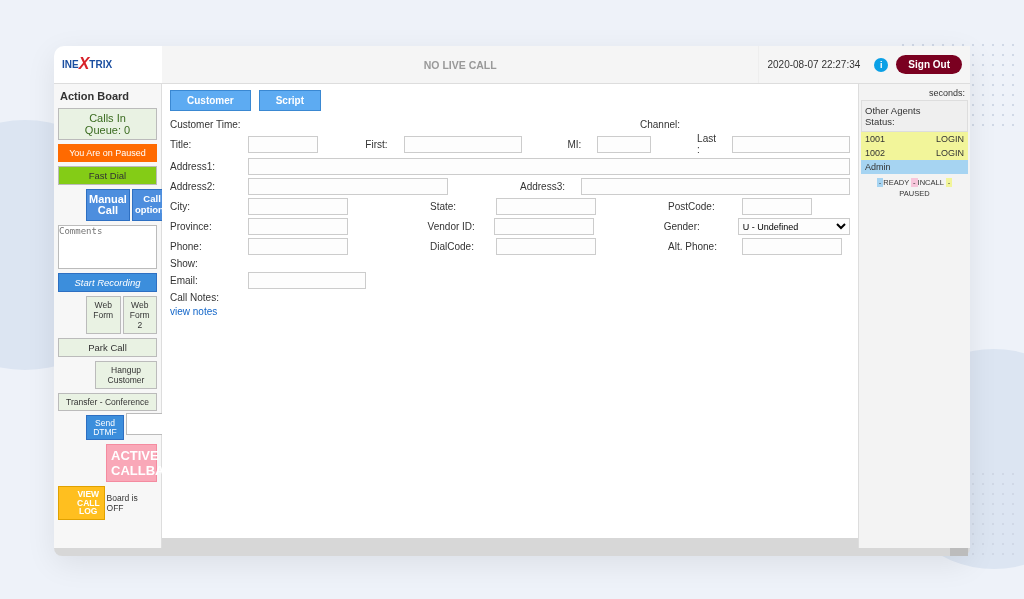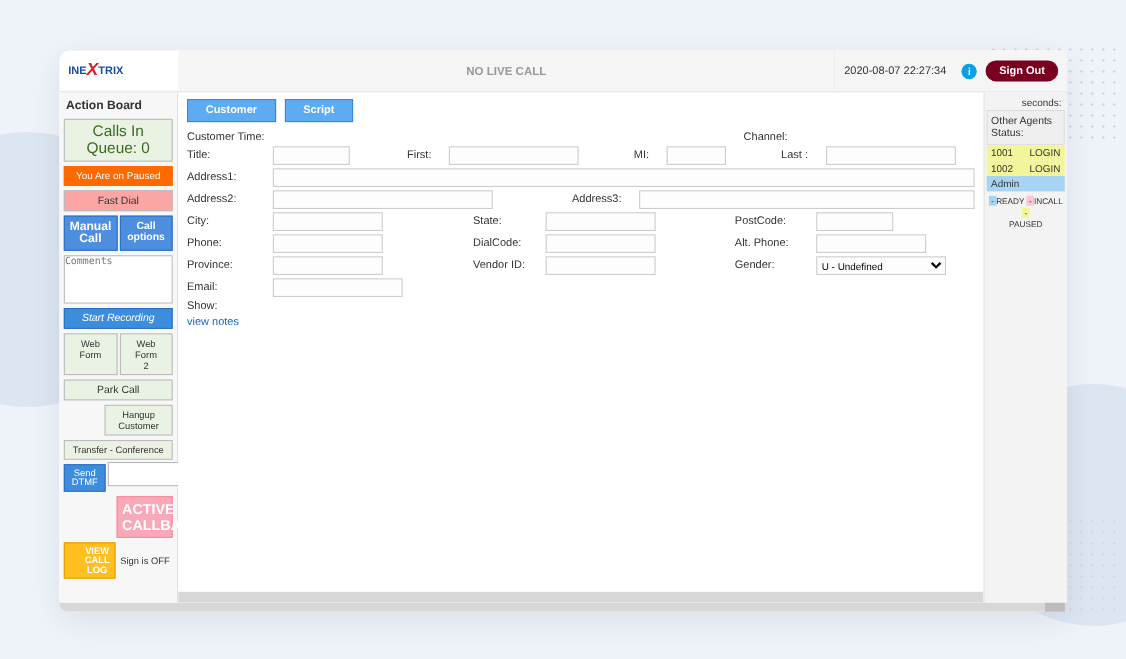--- a/index.html
+++ b/index.html
@@ -109,24 +109,24 @@
   .sidebar {
     width:108px;
     background:#f7f7f7;
     border-right:1px solid #ddd;
     display:flex; flex-direction: column;
     align-items:stretch;
     padding:2px 4px;
   }
   .action-title { font-weight:bold; font-size:11px; padding:4px 2px; }
   .btn { font-size:9.5px; border:1px solid #bbb; padding:3px 4px; margin:2px 0; text-align:center; background:#e9f2e3; cursor:pointer; }
-  .btn-queue { background:#e9f2e3; color:#3a6b1f; font-size:14px; line-height:1.1; }
+  .btn-queue { background:#e9f2e3; color:#3a6b1f; font-size:11px; line-height:1.1; }
   .btn-paused { background:#ff6a00; color:#fff; border-color:#ff6a00; font-size:9px; }
-  .btn-fast { background:#fca5a5; }
-  .row2 { display:flex; gap:2px; }
+  .btn-fast { background:#84cc16; }
+  .row2 { display:flex; gap:2px;margin-left:28px; }
   .btn-blue { background:#4d8ede; color:#fff; border-color:#2d6fc2; font-weight:bold; }
   .btn-manual { flex:1; padding:4px 2px; font-size:11px; line-height:1.0;}
   .btn-callopt { flex:1; padding:4px 2px; line-height:1.1;}
   .comments {
     width:100%; height:44px; resize:none;
     font-size:9px; color:#888; margin:2px 0;
     border:1px solid #bbb;
   }
   .btn-startrec { background:#3c8edc; color:#fff; border-color:#2d6fc2;font-style:italic;}
   .btn-web { background:#e9f2e3; flex:1; font-size:8.5px; }
@@ -159,21 +159,21 @@
   .link { color:#1366c9; cursor:pointer; }
   select.inp { font-size:9px; }
   .content-bottom-bar {
     position:absolute;
     bottom:0; left:0; right:0;
     height:10px;
     background:#d7d7d7;
   }
 
   .rightcol {
-    width:76px;
+    width:112px;
     background:#f3f3f3;
     border-left:1px solid #ddd;
     display:flex; flex-direction:column;
     font-size:9px;
     padding:2px;
   }
   .secs { text-align:right; padding:2px 3px;}
   .agents-head { background:#efefef; padding:4px 3px; font-size:9.5px; border:1px solid #ddd;}
   .agent-row { display:flex; justify-content:space-between; padding:2px 4px;}
   .ag-yellow { background:#f2f59a;}
@@ -243,21 +243,21 @@
       <div class="btn btn-transfer">Transfer - Conference</div>
       <div class="row2">
         <div class="btn btn-dtmf" style="white-space:pre-line;">Send
 DTMF</div>
         <input class="dtmf-input" style="">
       </div>
       <div class="btn btn-callbacks">ACTIVE CALLBACKS</div>
       <div class="row-cl">
         <div class="btn btn-calllog" style="white-space:pre-line;">VIEW
 CALL LOG</div>
-        <div class="alert-off">Sign is OFF</div>
+        <div class="alert-off">Board is OFF</div>
       </div>
     </div>
 
     <div class="content">
       <div class="tabs">
         <div class="tab">Customer</div>
         <div class="tab">Script</div>
       </div>
 
       <div class="form-row">
@@ -298,52 +298,55 @@
         <input class="inp w100" style="">
         <span style="width:50px"></span>
         <span style="min-width:50px">State:</span>
         <input class="inp w100" style="">
         <span style="width:40px"></span>
         <span style="min-width:58px">PostCode:</span>
         <input class="inp w70" style="">
       </div>
 
       <div class="form-row">
-        <span class="lbl">Phone:</span>
-        <input class="inp w100" style="">
-        <span style="width:50px"></span>
-        <span style="min-width:50px">DialCode:</span>
-        <input class="inp w100" style="">
-        <span style="width:40px"></span>
-        <span style="min-width:58px">Alt. Phone:</span>
-        <input class="inp w100" style="">
-      </div>
-
-      <div class="form-row">
         <span class="lbl">Province:</span>
         <input class="inp w100" style="">
         <span style="width:50px"></span>
         <span style="min-width:50px">Vendor ID:</span>
         <input class="inp w100" style="">
         <span style="width:40px"></span>
         <span style="min-width:58px">Gender:</span>
         <select class="inp w120">
           <option>U - Undefined</option>
         </select>
       </div>
 
       <div class="form-row">
+        <span class="lbl">Phone:</span>
+        <input class="inp w100" style="">
+        <span style="width:50px"></span>
+        <span style="min-width:50px">DialCode:</span>
+        <input class="inp w100" style="">
+        <span style="width:40px"></span>
+        <span style="min-width:58px">Alt. Phone:</span>
+        <input class="inp w100" style="">
+      </div>
+
+      <div class="form-row">
+        <span class="lbl">Show:</span>
+      </div>
+
+      <div class="form-row">
         <span class="lbl">Email:</span>
         <input class="inp w120" style="">
       </div>
 
-      <div class="form-row">
-        <span class="lbl">Show:</span>
-      </div>
-
+      <div class="form-row" style="align-items:flex-start;">
+        <span class="lbl">Call Notes:</span>
+      </div>
       <div class="form-row">
         <span class="link">view notes</span>
       </div>
 
       <div class="content-bottom-bar"></div>
     </div>
 
     <div class="rightcol">
       <div class="secs">seconds:</div>
       <div class="agents-head" style="white-space:pre-line;">Other Agents

